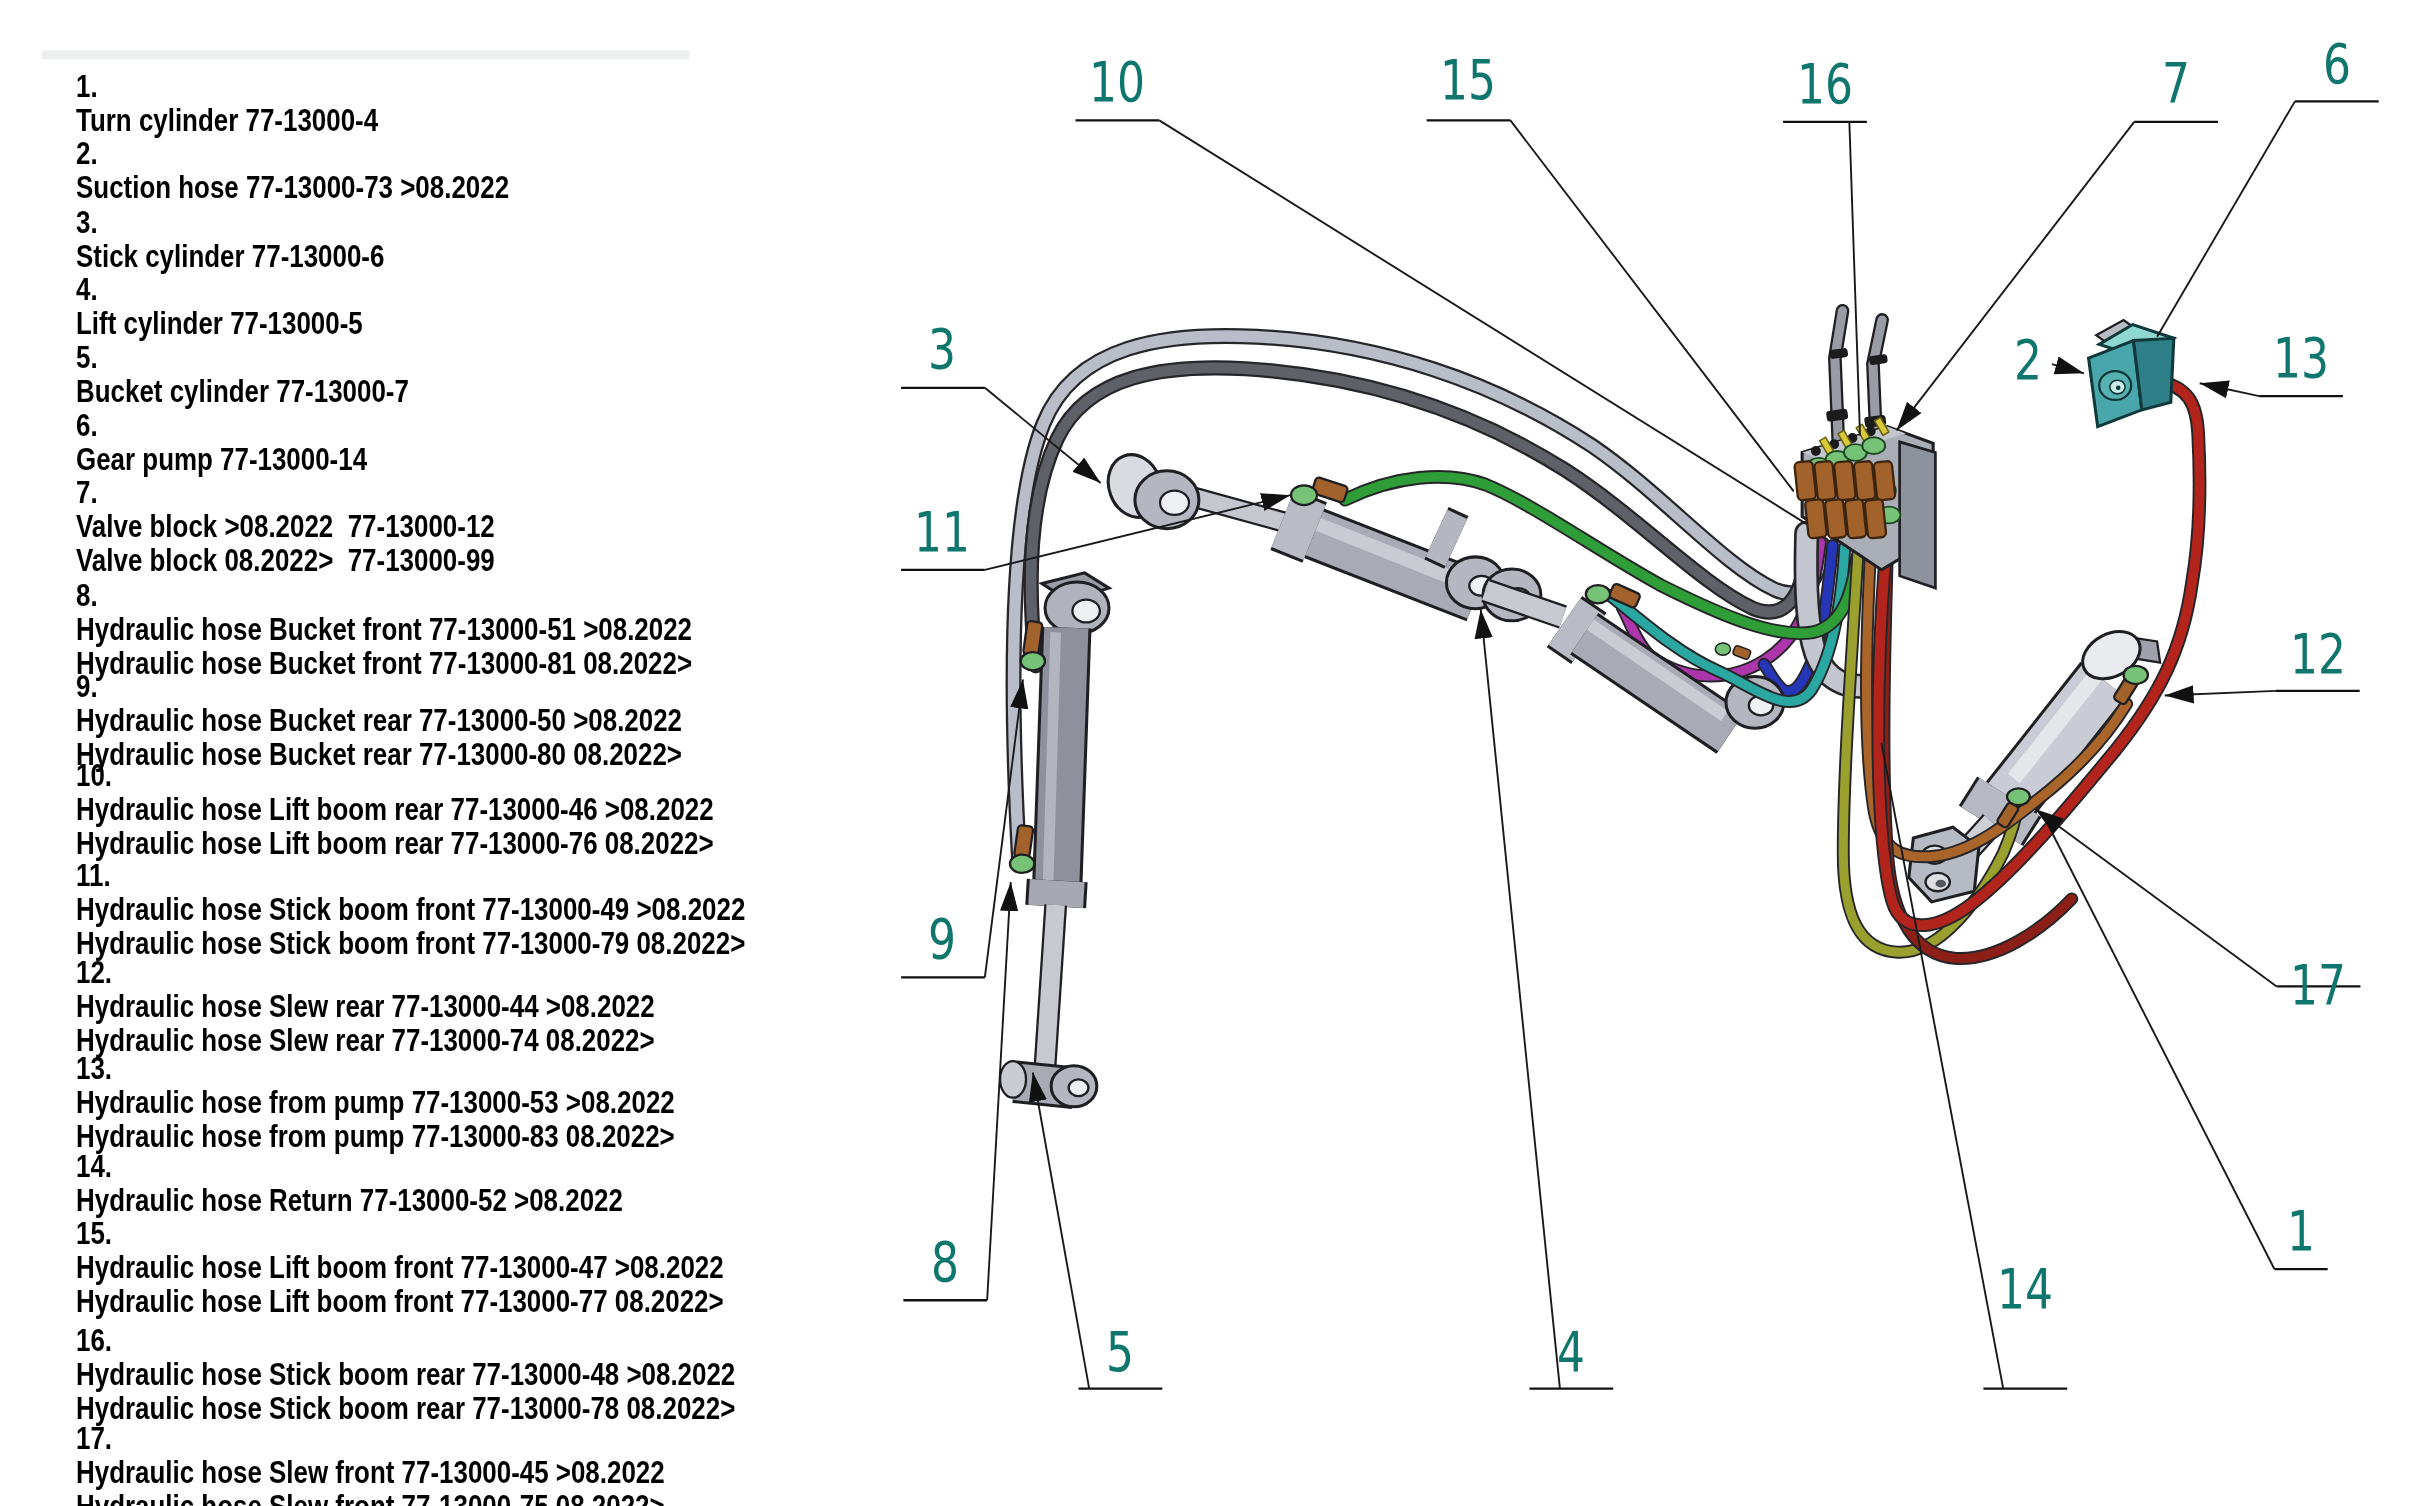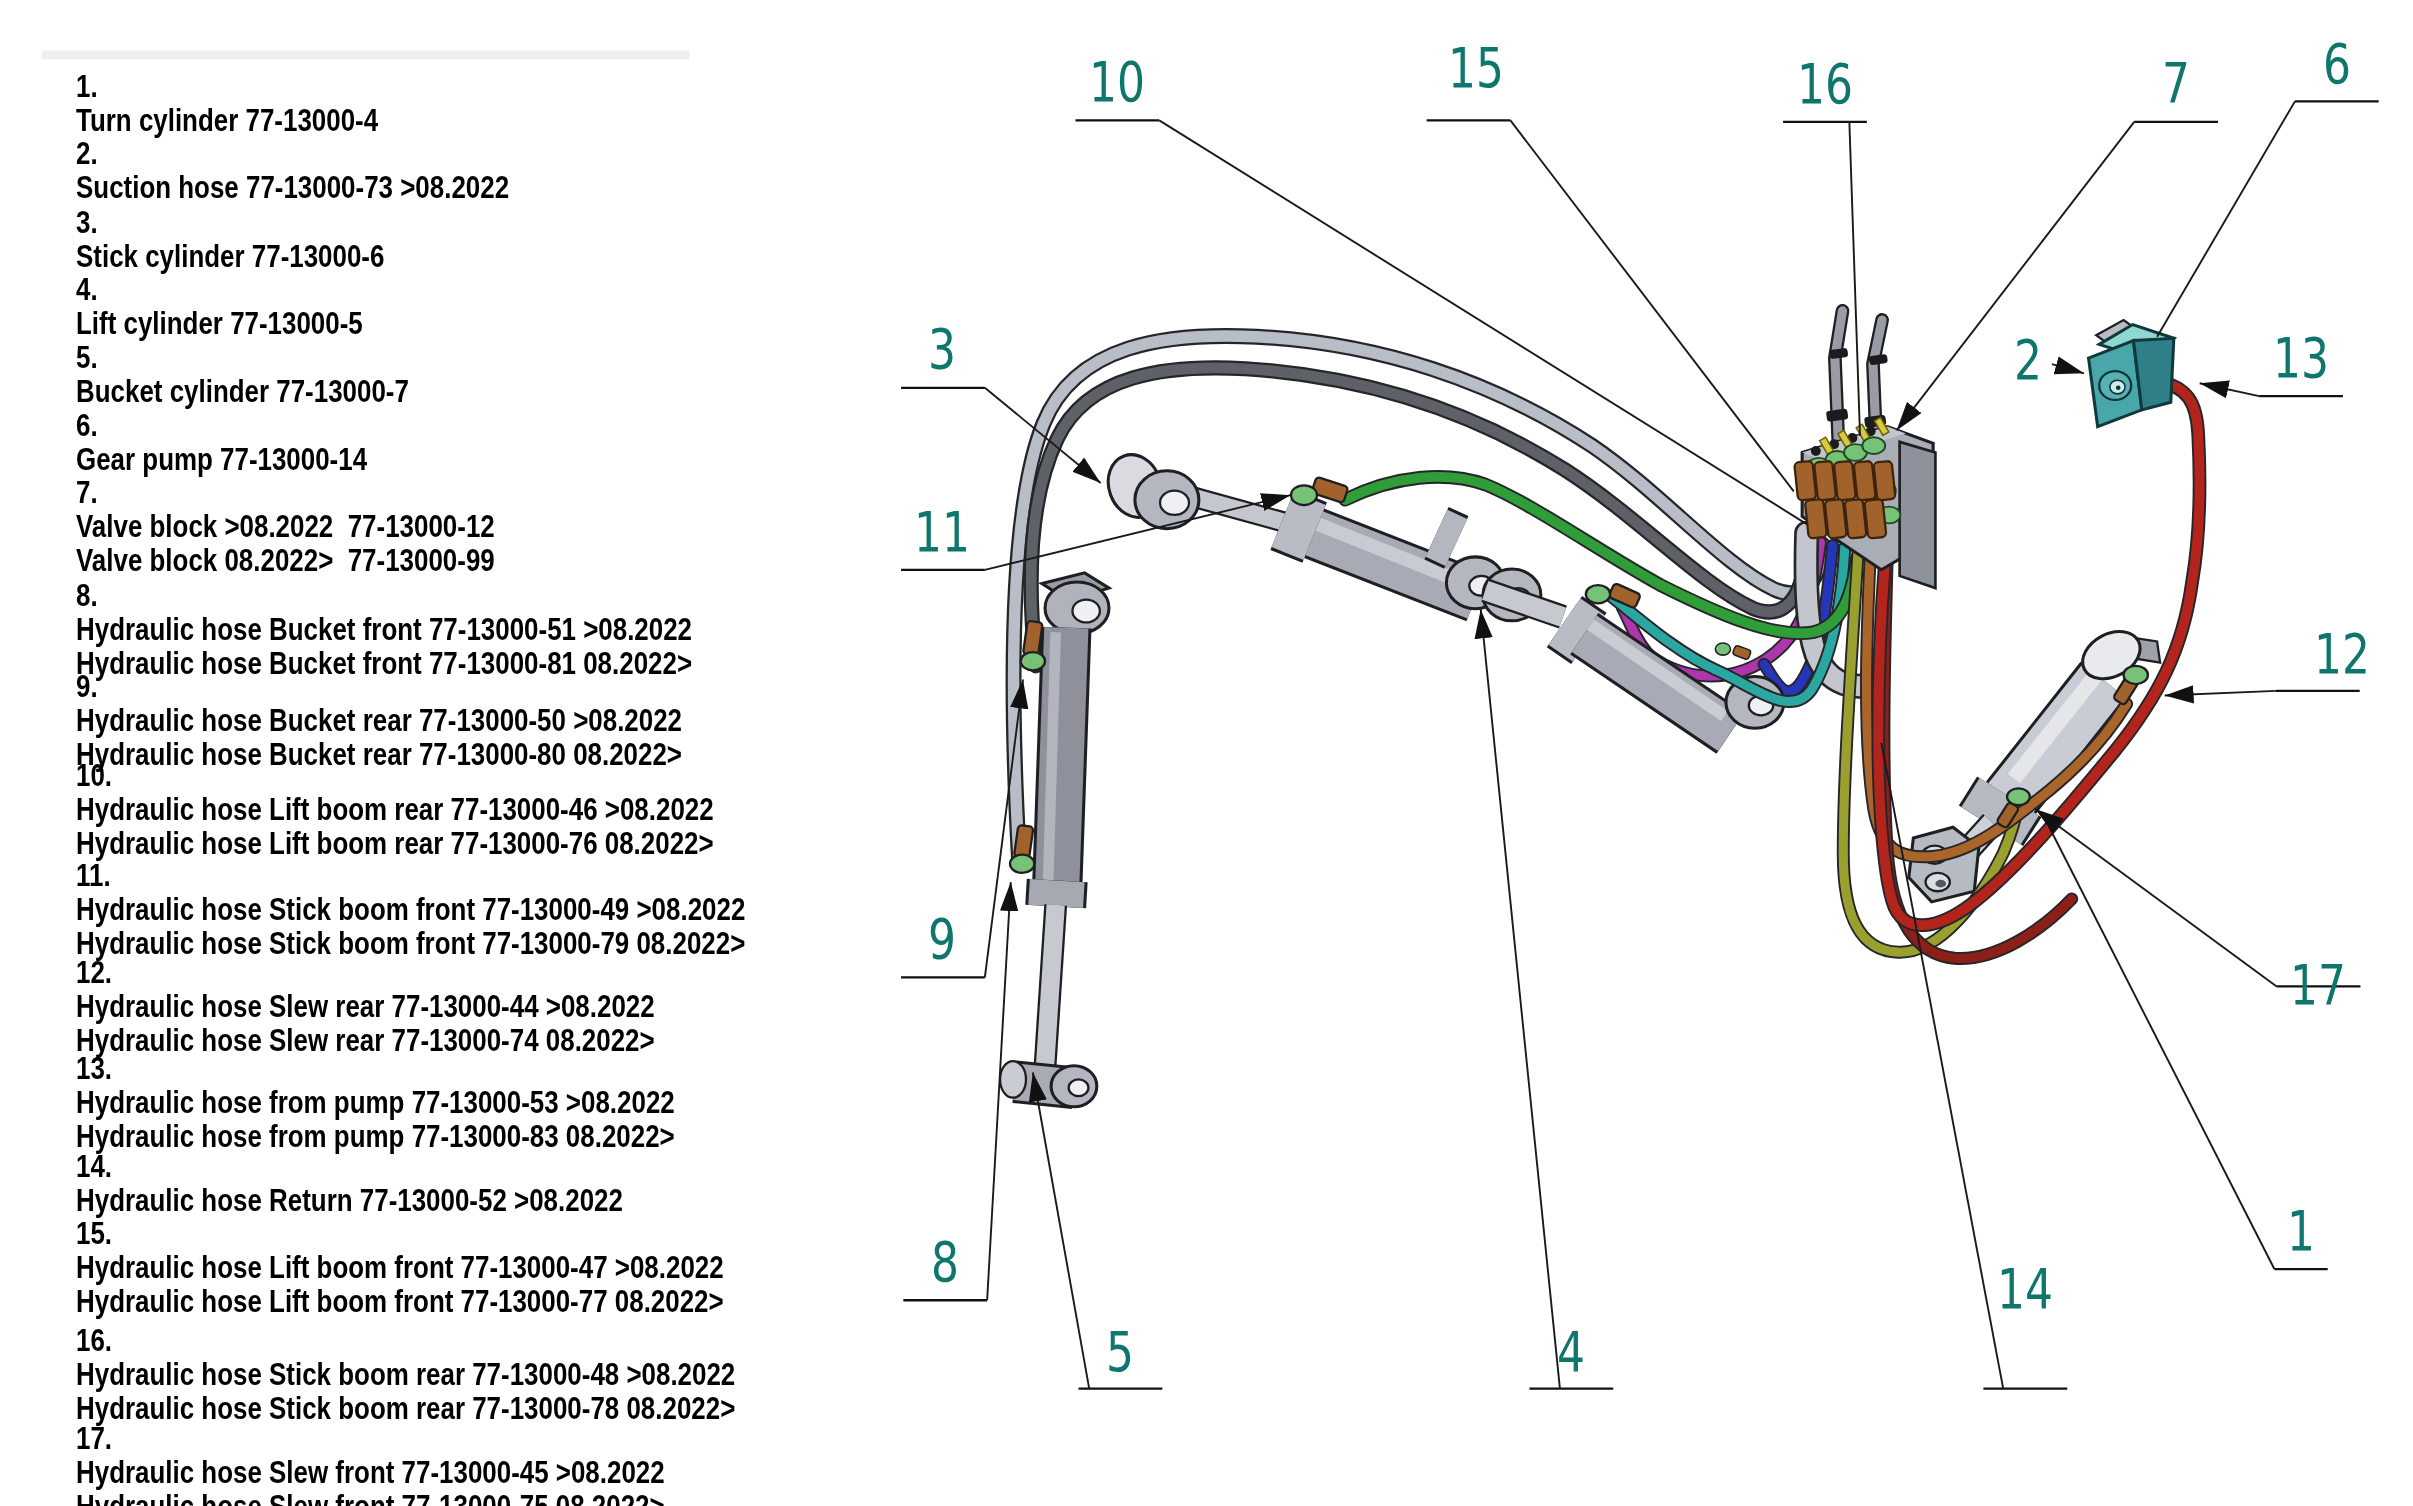--- a/index.html
+++ b/index.html
@@ -291,24 +291,24 @@
 <div class="callout" style="left:2028px;top:363px;"><span>2</span></div>
 <div class="callout" style="left:942px;top:352px;"><span>3</span></div>
 <div class="callout" style="left:1571px;top:1355px;"><span>4</span></div>
 <div class="callout" style="left:1120px;top:1355px;"><span>5</span></div>
 <div class="callout" style="left:2337px;top:67px;"><span>6</span></div>
 <div class="callout" style="left:2176px;top:86px;"><span>7</span></div>
 <div class="callout" style="left:945px;top:1265px;"><span>8</span></div>
 <div class="callout" style="left:942px;top:942px;"><span>9</span></div>
 <div class="callout" style="left:1117px;top:85px;"><span>10</span></div>
 <div class="callout" style="left:942px;top:535px;text-decoration:underline;"><span>11</span></div>
-<div class="callout" style="left:2318px;top:657px;margin-left:24px;"><span>12</span></div>
+<div class="callout" style="left:2318px;top:657px;"><span>12</span></div>
 <div class="callout" style="left:2301px;top:361px;"><span>13</span></div>
 <div class="callout" style="left:2025px;top:1292px;"><span>14</span></div>
-<div class="callout" style="left:1468px;top:71px;margin-left:8px;"><span>15</span></div>
+<div class="callout" style="left:1468px;top:83px;"><span>15</span></div>
 <div class="callout" style="left:1825px;top:87px;"><span>16</span></div>
 <div class="callout" style="left:2318px;top:988px;"><span>17</span></div>
 
 <div class="parts-list">
   <div class="pl-item" style="top:69px;">
     <span class="pl-num">1.</span>
     <span class="pl-lines"><span class="pl-line">Turn cylinder 77-13000-4</span></span>
   </div>
   <div class="pl-item" style="top:136px;">
     <span class="pl-num">2.</span>

